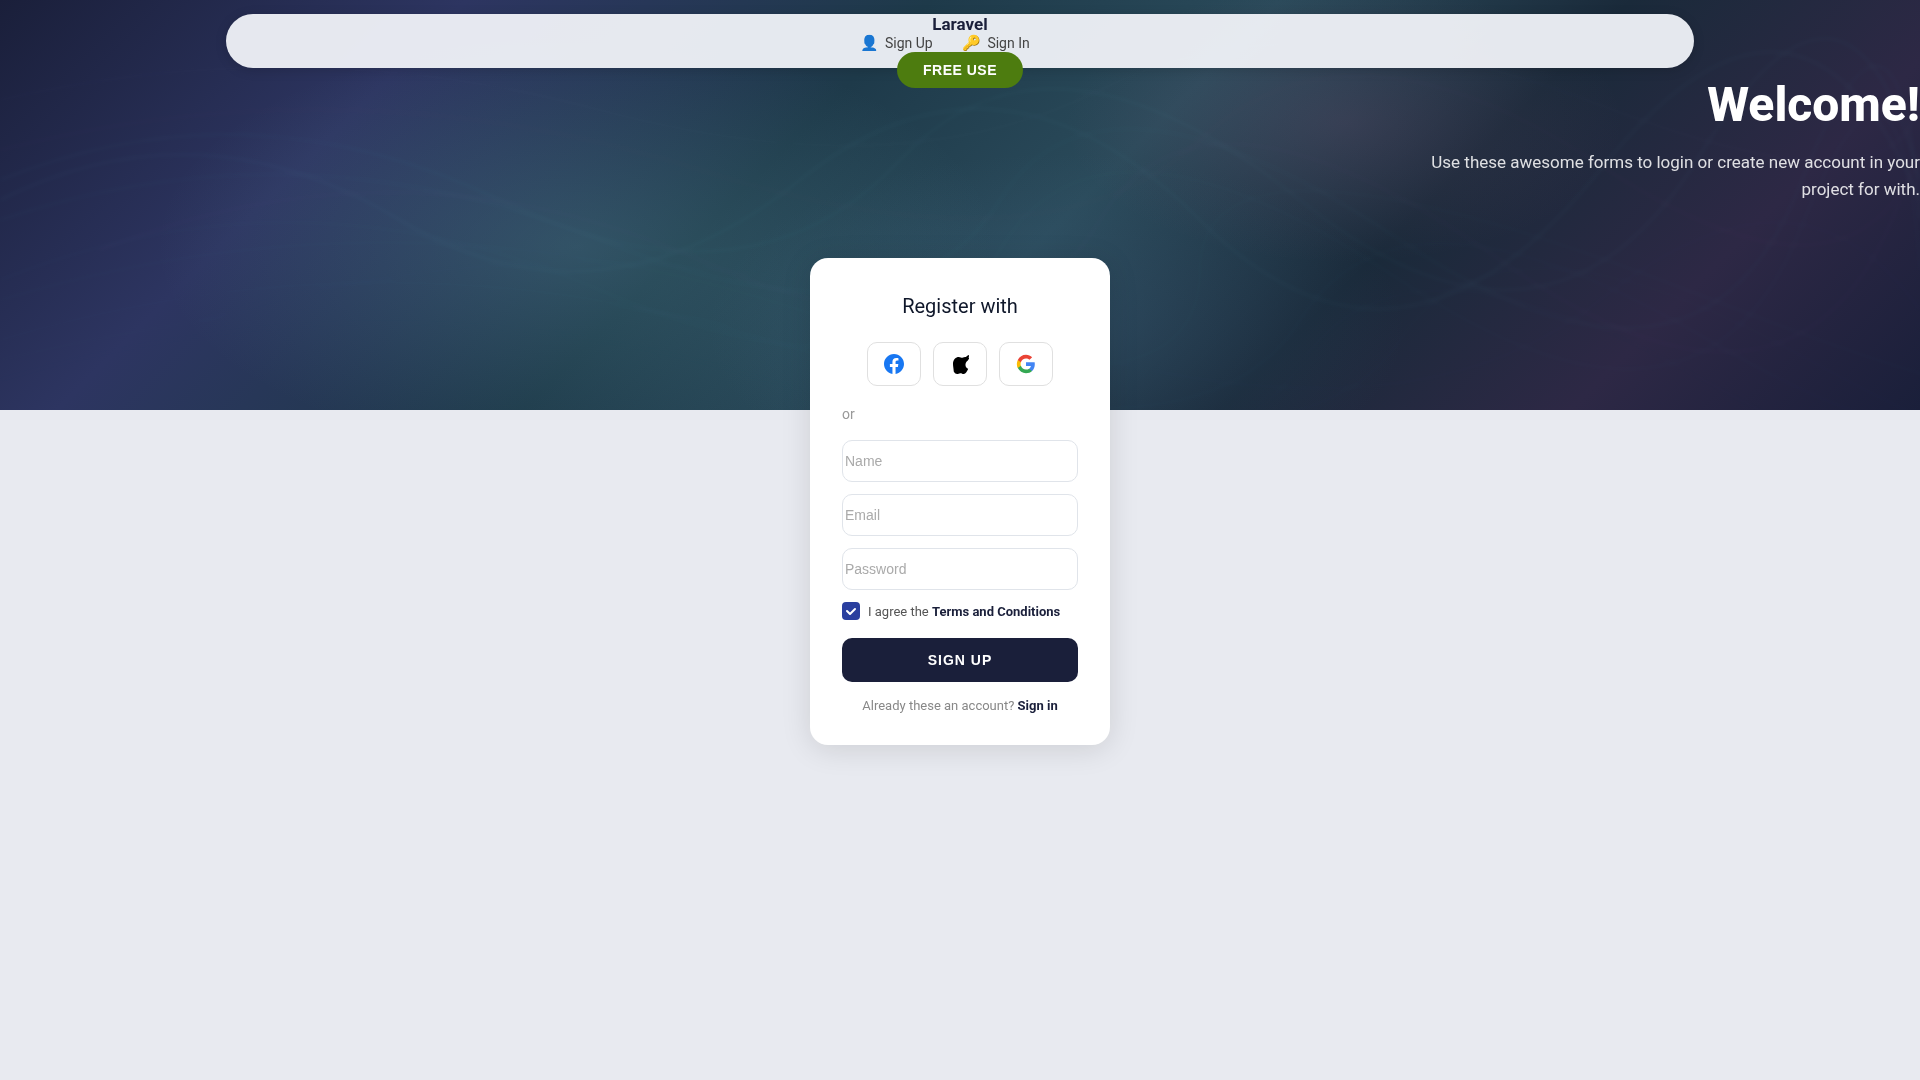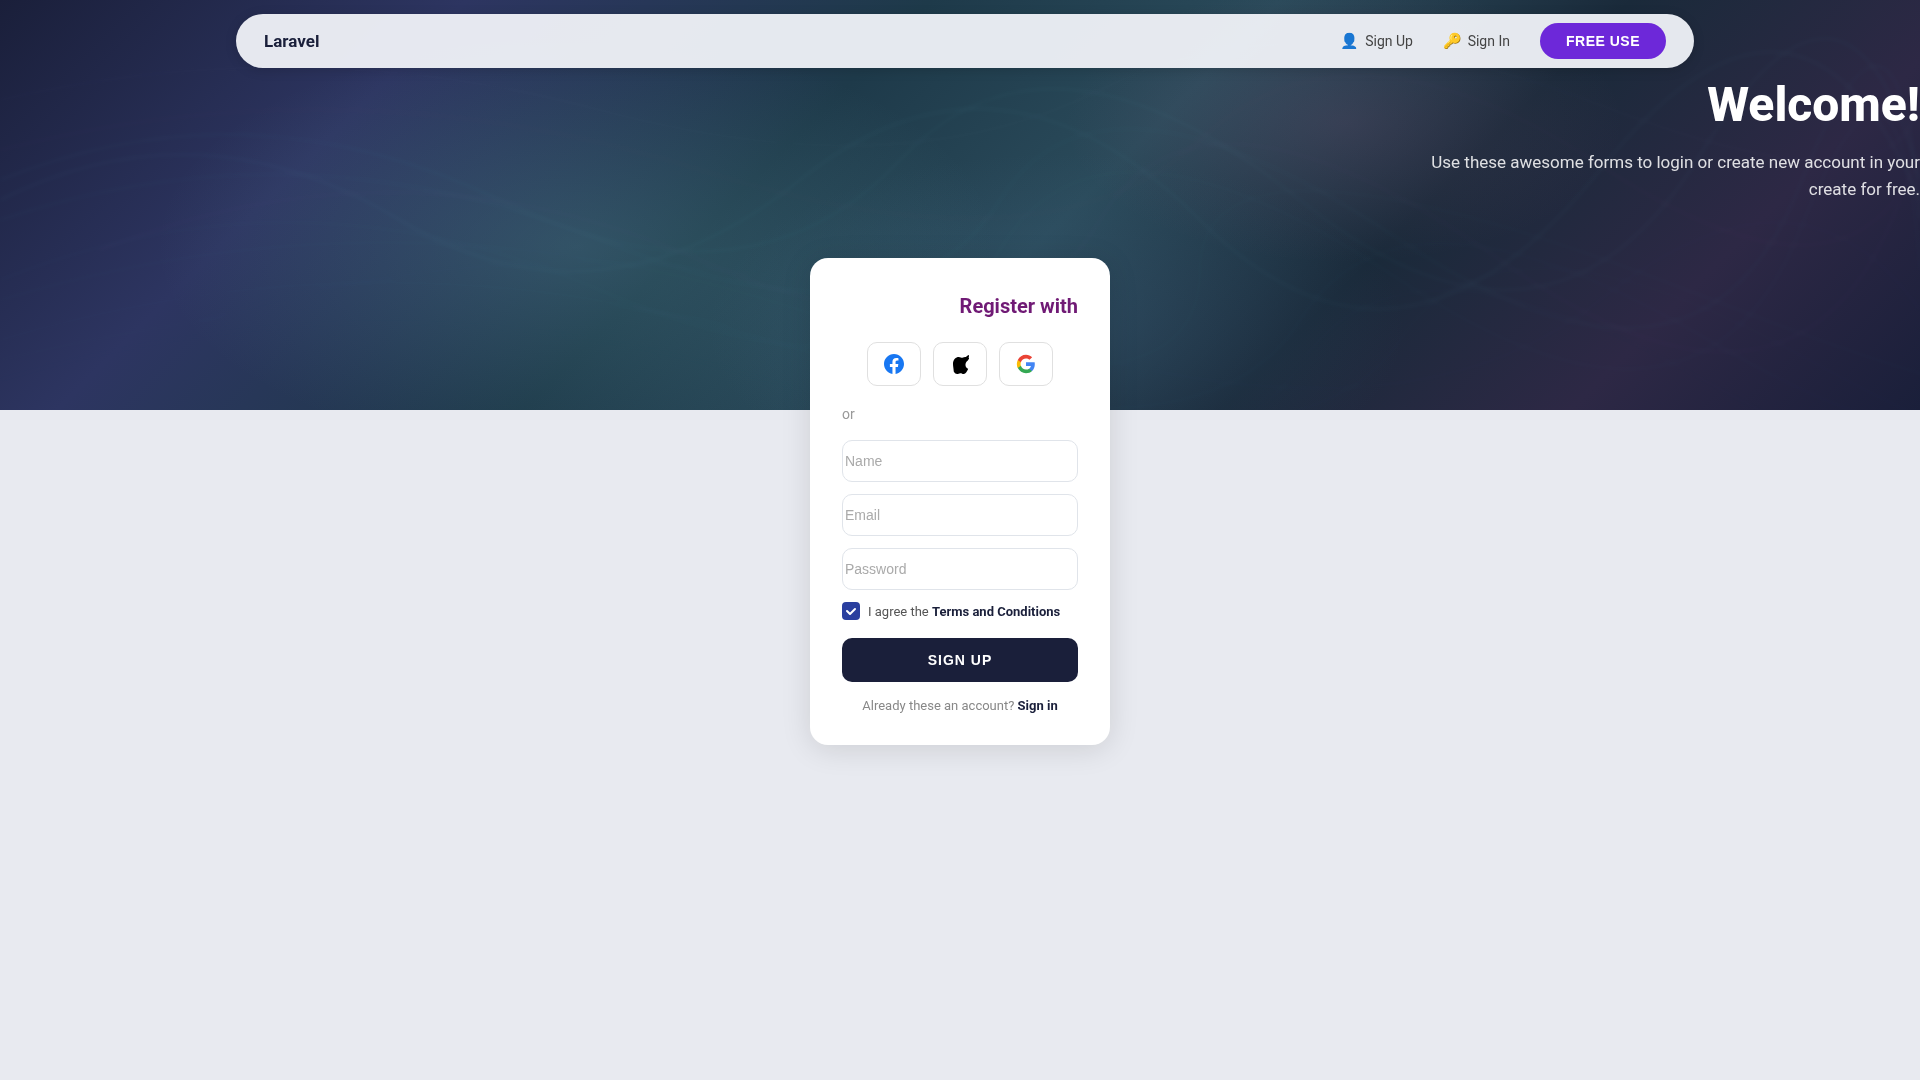--- a/index.html
+++ b/index.html
@@ -36,30 +36,31 @@
       position: absolute;
       top: 0; left: 0;
       width: 100%; height: 100%;
       opacity: 0.4;
     }
 
     
     .navbar {
       position: absolute;
       top: 14px;
-      left: 236px;
+      left: 226px;
       right: 226px;
       height: 54px;
       background: rgba(240, 242, 248, 0.95);
       border-radius: 30px;
       display: flex;
       align-items: center;
       padding: 0 28px;
       z-index: 10;
       box-shadow: 0 2px 12px rgba(0,0,0,0.15);
+      flex-direction: column;
     }
 
     .navbar-brand {
       font-weight: 700;
       font-size: 17px;
       color: #1a1f3a;
       flex: 1;
     }
 
     .navbar-nav {
@@ -78,21 +79,21 @@
       text-decoration: none;
       cursor: pointer;
     }
 
     .nav-icon {
       font-size: 15px;
       color: #666;
     }
 
     .free-use-btn {
-      background: #6d28d9;
+      background: #4d7c0f;
       color: #fff;
       border: none;
       border-radius: 22px;
       padding: 10px 26px;
       font-size: 14px;
       font-weight: 700;
       letter-spacing: 0.5px;
       cursor: pointer;
     }
 
@@ -135,24 +136,24 @@
       transform: translateX(-50%);
       width: 300px;
       background: #fff;
       border-radius: 18px;
       padding: 36px 32px 32px;
       box-shadow: 0 4px 30px rgba(0,0,0,0.12);
       z-index: 20;
     }
 
     .card-title {
-      text-align: right;
+      text-align: center;
       font-size: 20px;
-      font-weight: 700;
-      color: #701a75;
+      font-weight: 400;
+      color: #0f172a;
       margin-bottom: 24px;
     }
 
     .social-buttons {
       display: flex;
       justify-content: center;
       gap: 12px;
       margin-bottom: 20px;
     }
 
@@ -292,21 +293,21 @@
       <span>Sign In</span>
     </a>
   </div>
   <button class="free-use-btn">FREE USE</button>
 </nav>
 
 <div class="hero-text">
   <h1 class="hero-title">Welcome!</h1>
   <p class="hero-subtitle">
     <span>Use these awesome forms to login or create new account in your</span><br>
-    <span>create for free.</span>
+    <span>project for with.</span>
   </p>
 </div>
 
 <div class="main-content"></div>
 
 <div class="register-card">
   <h2 class="card-title">Register with</h2>
 
   <div class="social-buttons">
     <button class="social-btn facebook">

